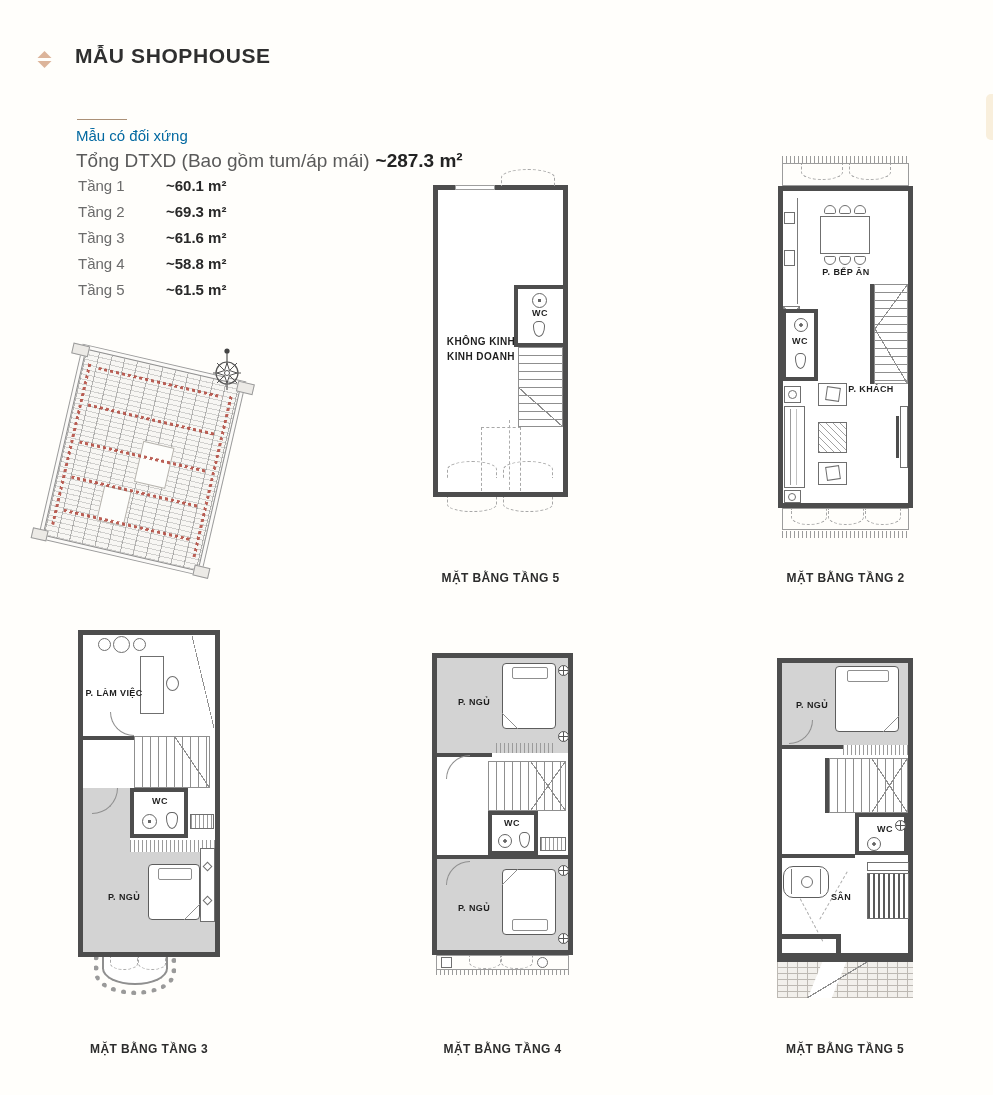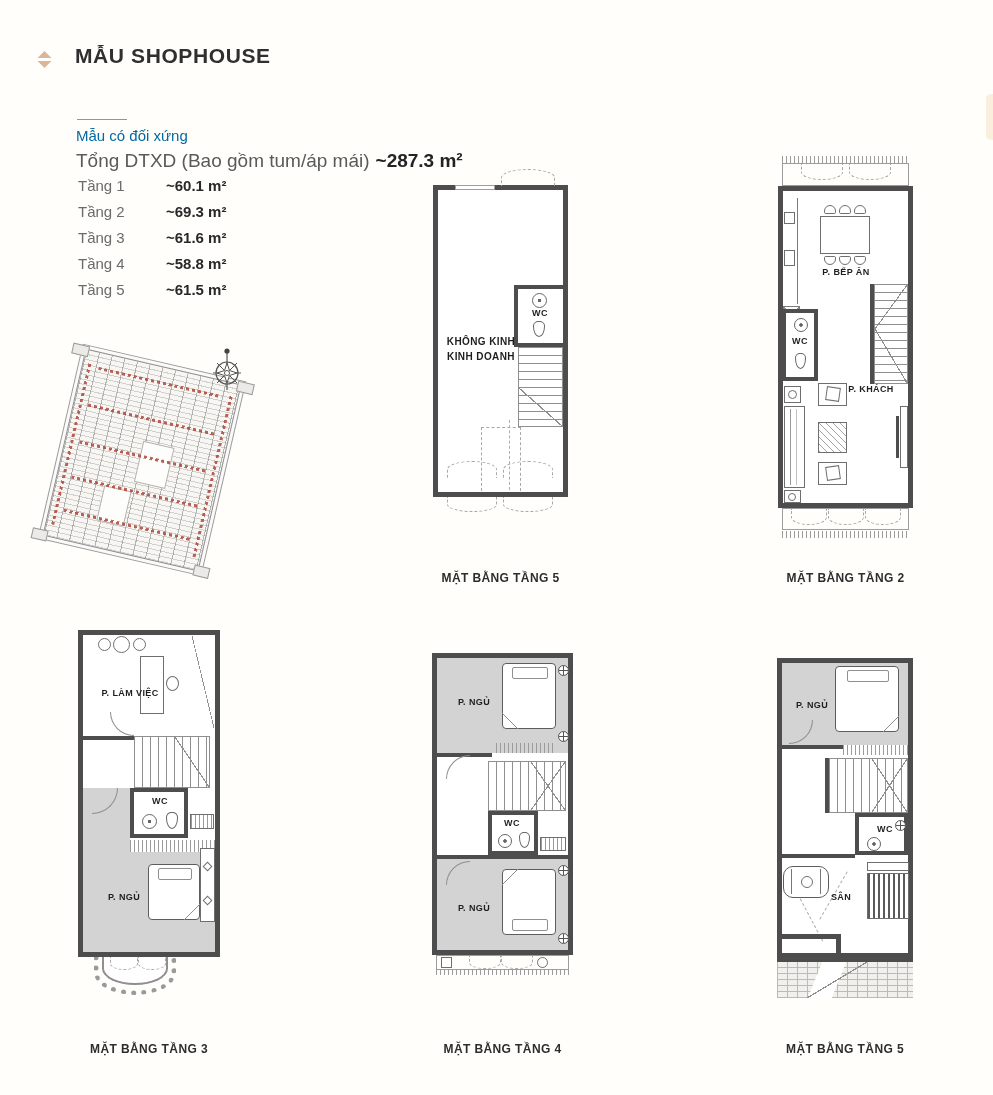--- a/index.html
+++ b/index.html
@@ -199,21 +199,21 @@
   <div class="caption" style="left:758px;top:571px;width:175px;">MẶT BẰNG TẦNG 2</div>
 
   <div class="plan" style="left:78px;top:630px;width:142px;height:360px;">
     <div class="shell" style="left:0;top:0;width:142px;height:327px;"></div>
     <div class="furn circle" style="left:20px;top:8px;width:13px;height:13px;"></div>
     <div class="furn circle" style="left:35px;top:6px;width:17px;height:17px;"></div>
     <div class="furn circle" style="left:55px;top:8px;width:13px;height:13px;"></div>
     <div class="furn" style="left:62px;top:26px;width:24px;height:58px;"></div>
     <div class="furn" style="left:88px;top:46px;width:13px;height:15px;border-radius:50%;"></div>
     <div class="diagA" style="left:114px;top:6px;width:22px;height:92px;"></div>
-    <div class="rlabel" style="left:4px;top:57px;width:64px;margin-left:16px;">P. LÀM VIỆC</div>
+    <div class="rlabel" style="left:4px;top:57px;width:64px;">P. LÀM VIỆC</div>
     <div class="arcq arc-bl" style="left:32px;top:82px;width:24px;height:24px;"></div>
     <div class="wall" style="left:2px;top:106px;width:54px;height:4px;"></div>
     <div class="stairs-h" style="left:56px;top:106px;width:76px;height:52px;">
       <div class="diagA" style="left:40px;top:0;width:34px;height:50px;"></div>
     </div>
     <div class="grayfill" style="left:5px;top:158px;width:47px;height:164px;"></div>
     <div class="grayfill" style="left:5px;top:222px;width:132px;height:100px;"></div>
     <div class="wcroom" style="left:52px;top:158px;width:58px;height:50px;">
       <div class="rlabel" style="left:8px;top:3px;width:36px;">WC</div>
       <div class="sink" style="left:8px;top:22px;width:13px;height:13px;"></div>

